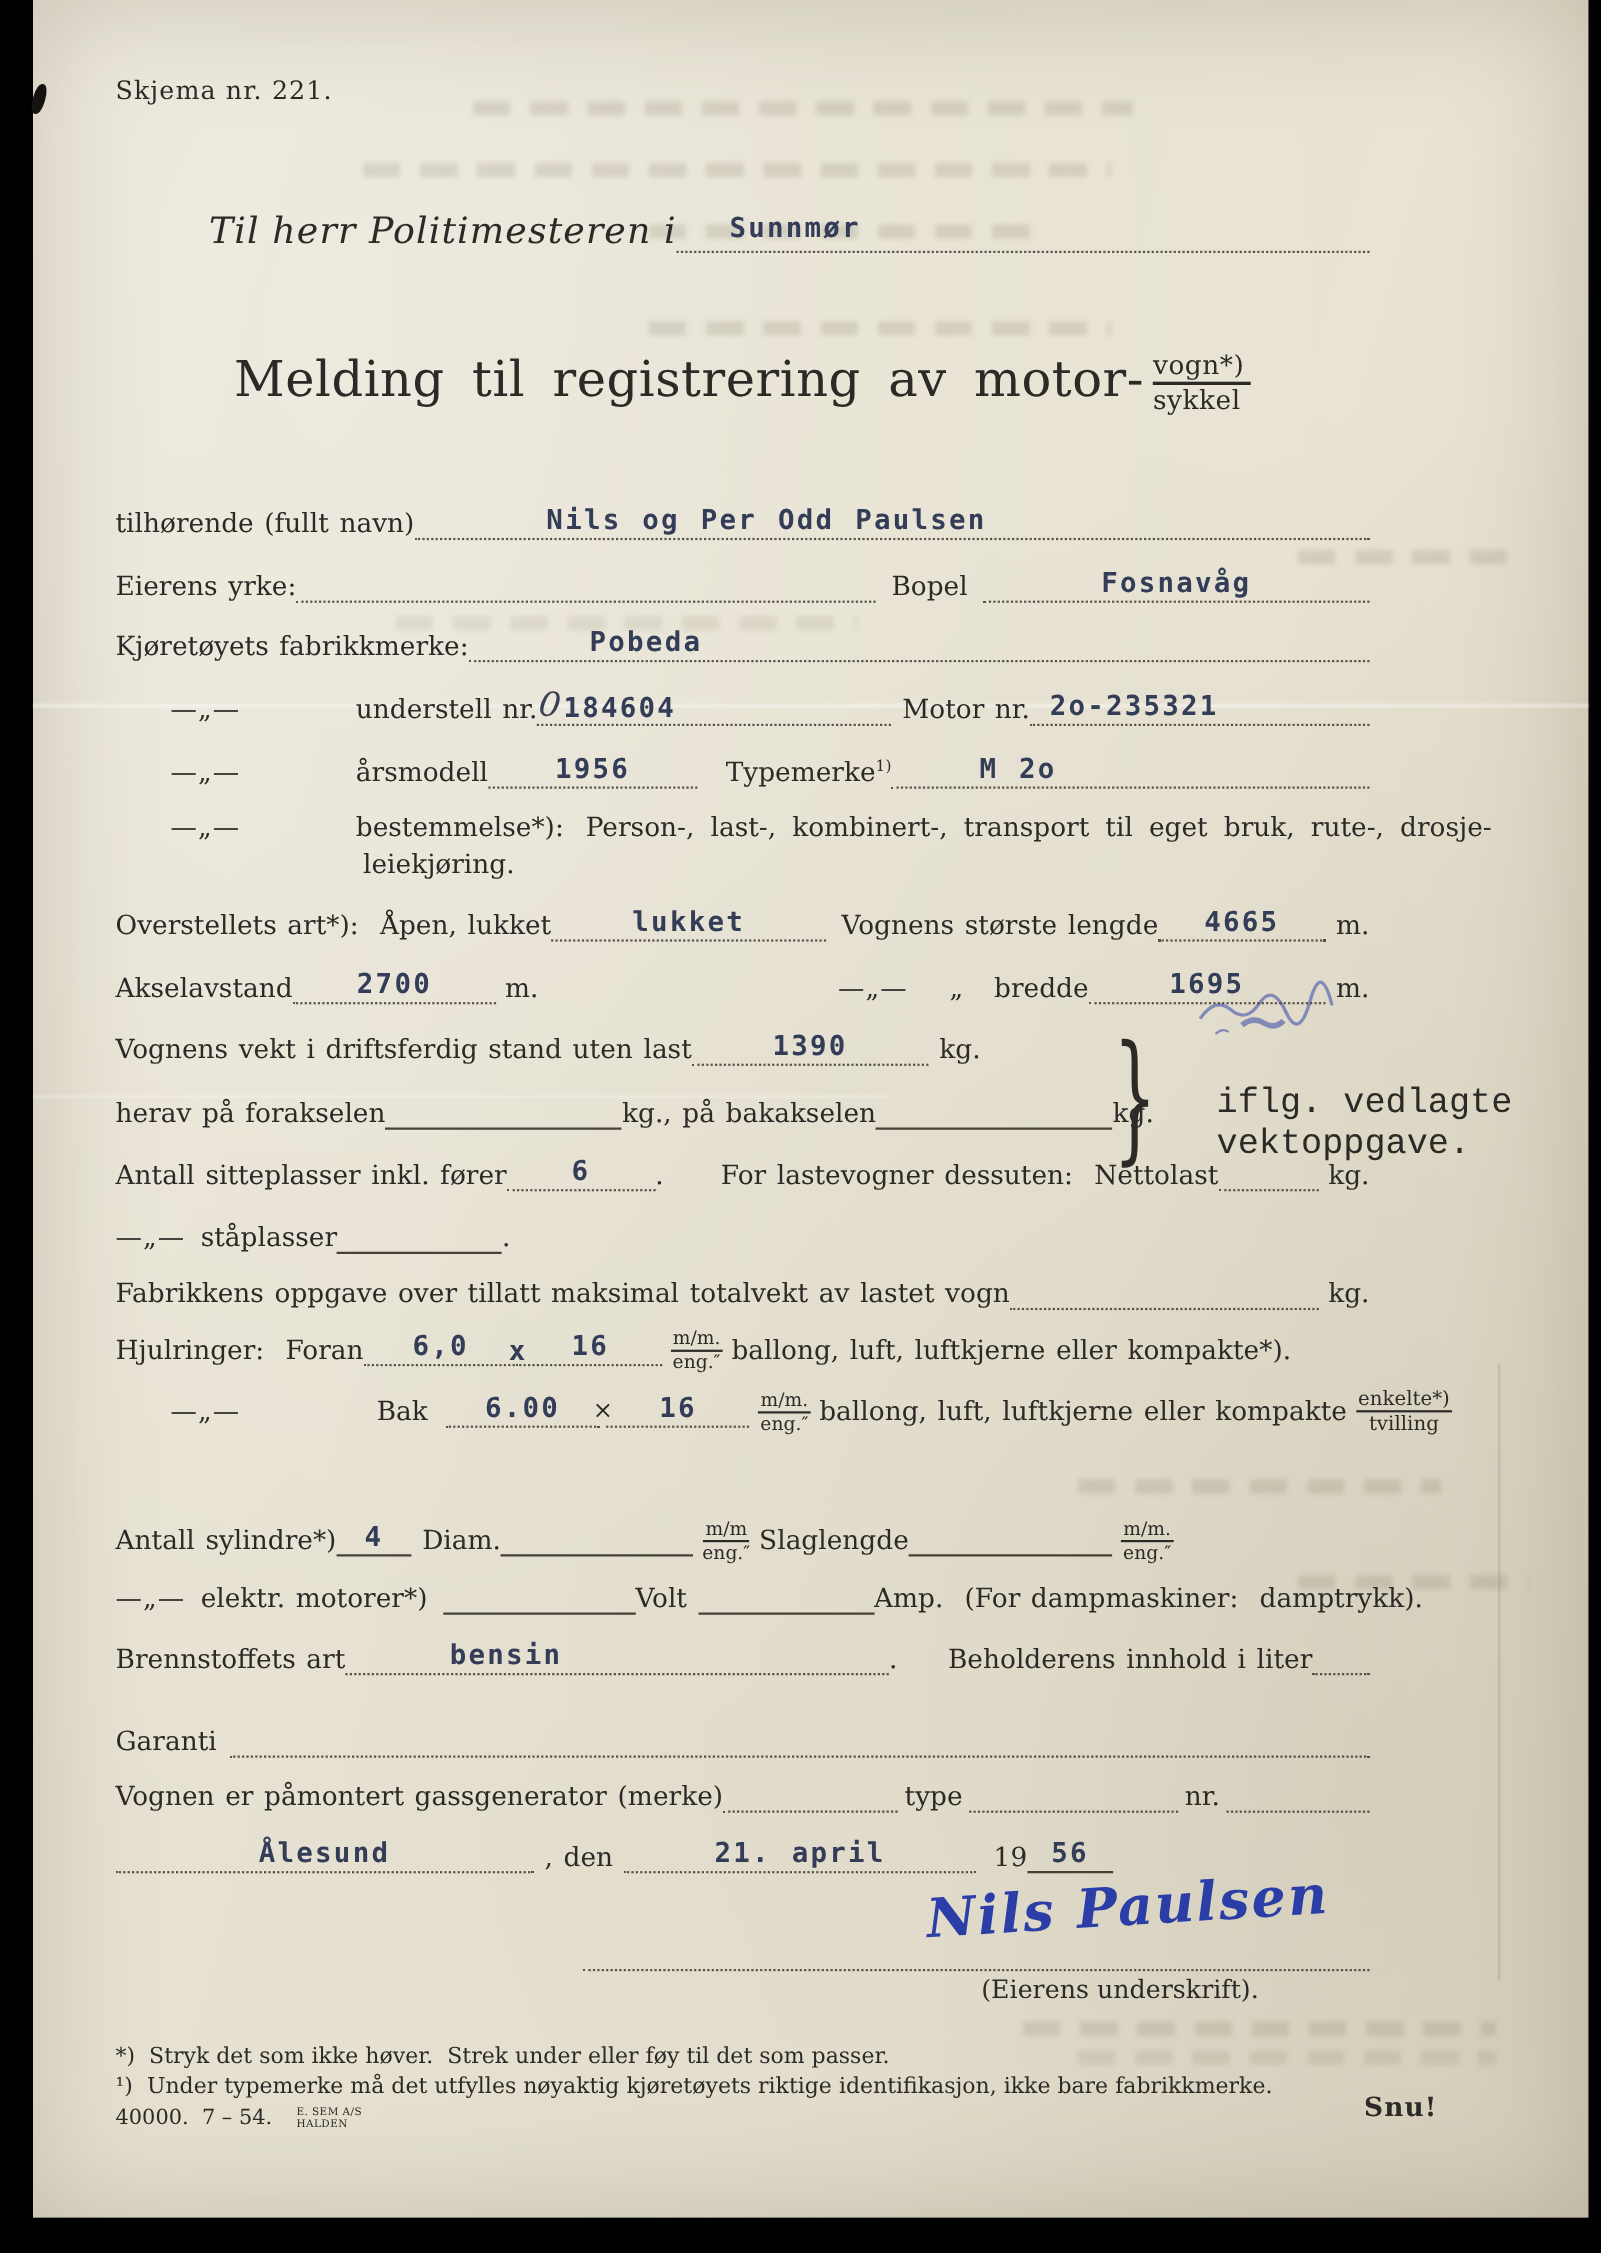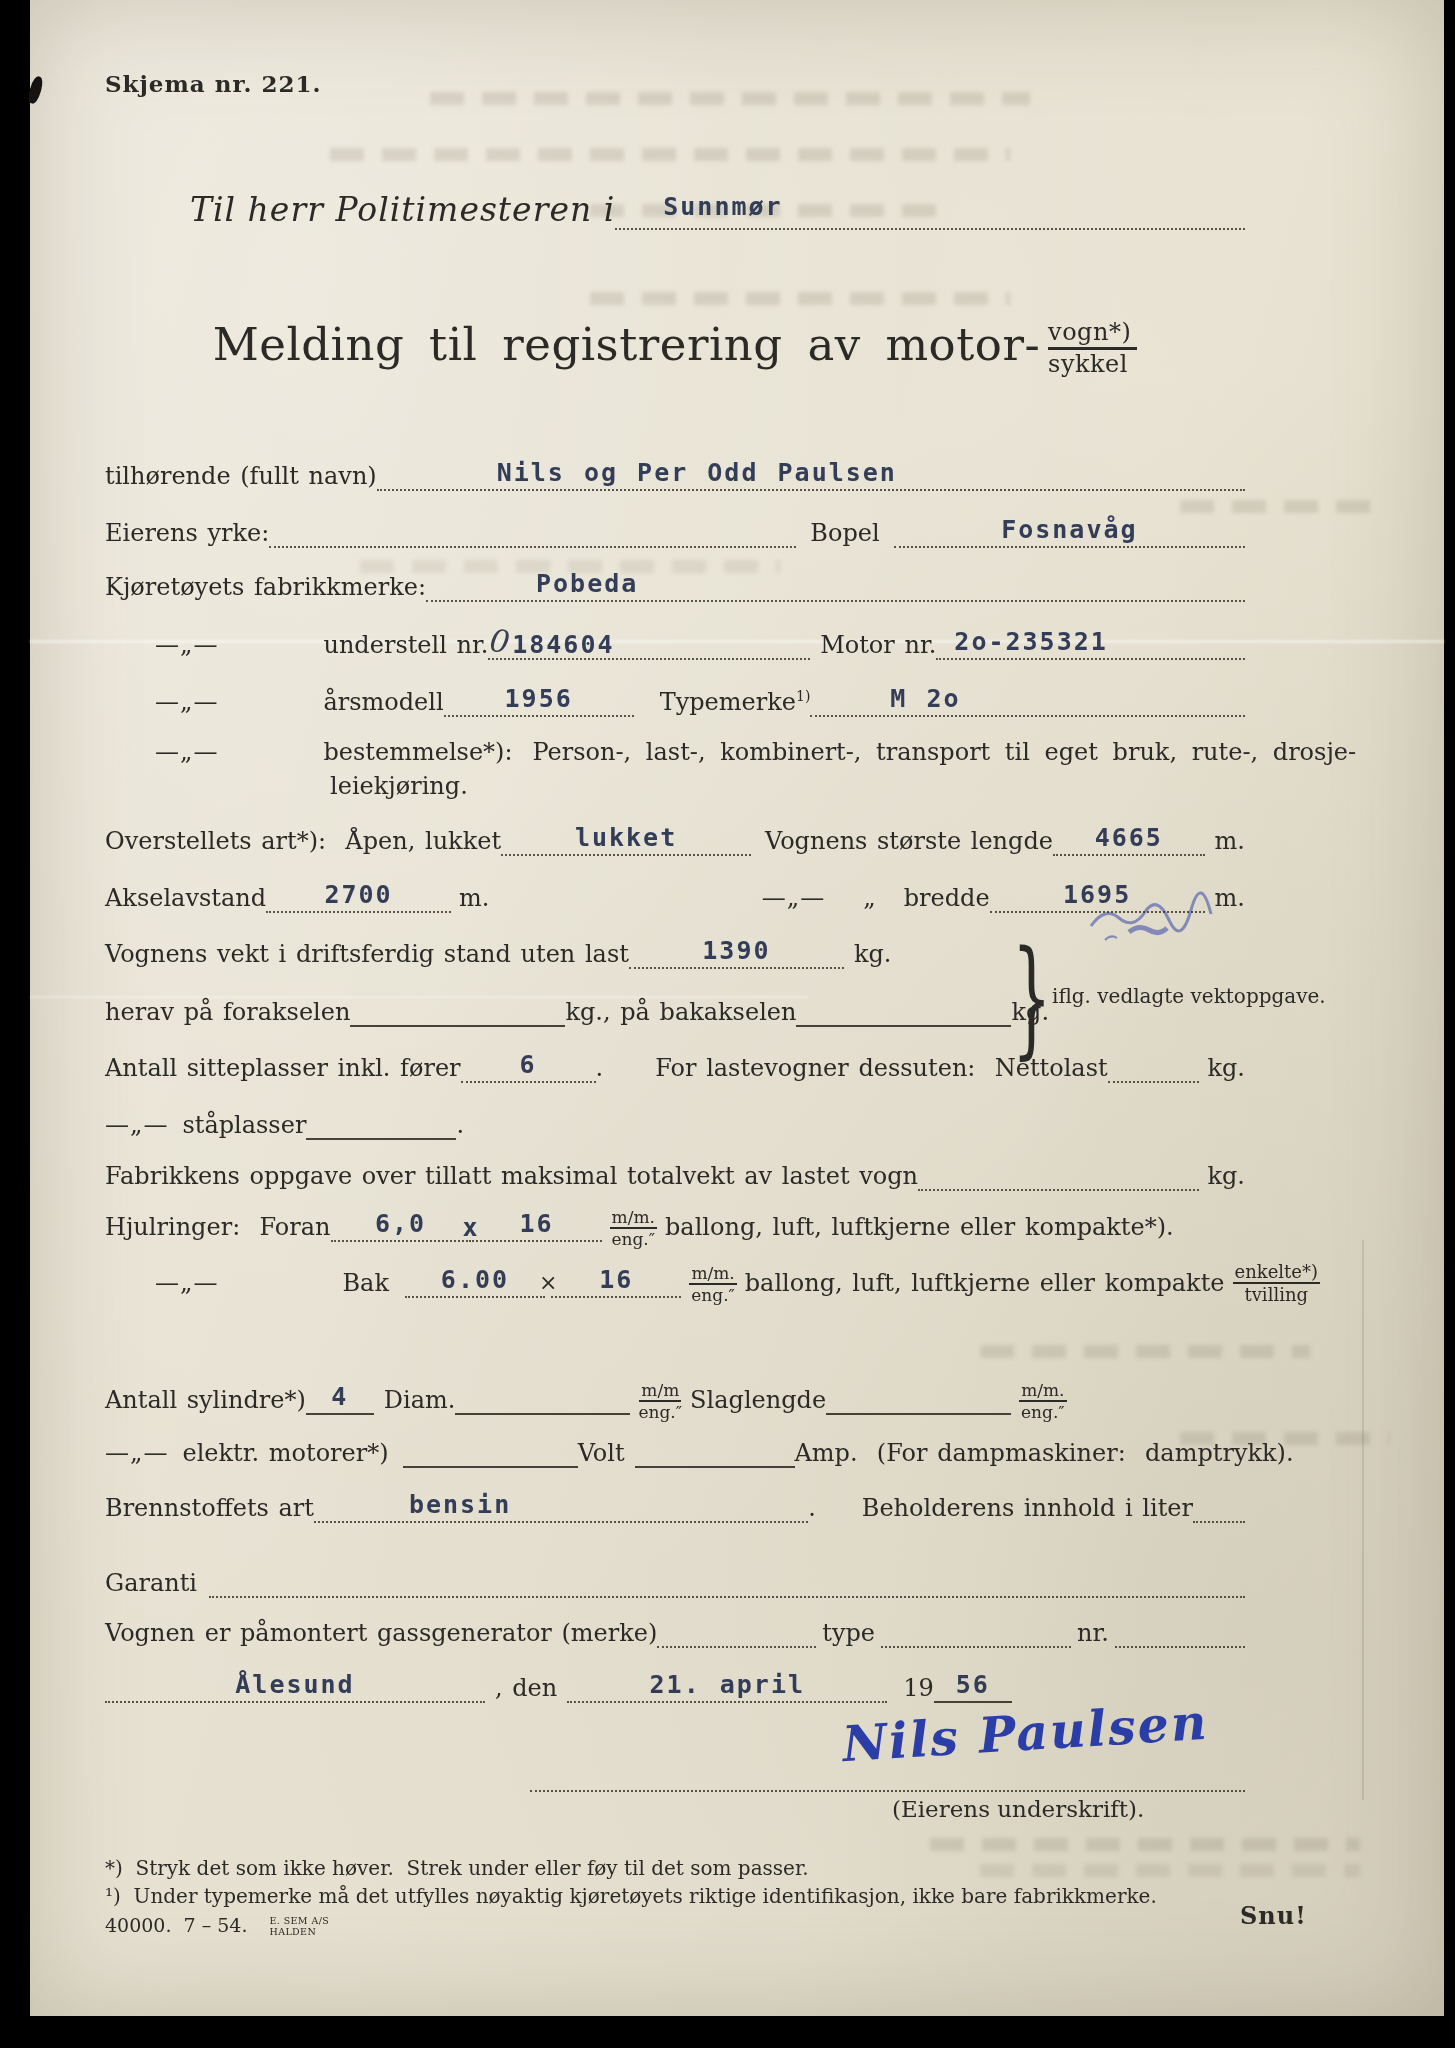--- a/index.html
+++ b/index.html
@@ -37,34 +37,34 @@
   .hw0{font-family:"DejaVu Serif",serif;font-style:italic;font-size:31px;color:#3a3f52;
        display:inline-block;transform:rotate(8deg);margin-right:2px;}
   .ditto{display:inline-block;letter-spacing:1px;}
   .frac{display:inline-flex;flex-direction:column;align-items:center;font-size:17px;
         line-height:1.18;margin:0 8px;transform:translateY(7px);}
   .frac .ft{border-bottom:2px solid #2b2a26;padding:0 2px;}
   .sup{font-size:14px;vertical-align:super;letter-spacing:0;}
   .sep-printed{font-size:22px;margin:0 -6px;}
   .sep-typed{margin:0 -8px;}
 
-  .skjema{position:absolute;left:75px;top:70px;font-size:23px;font-weight:700;letter-spacing:1px;}
+  .skjema{position:absolute;left:75px;top:70px;font-size:23px;font-weight:400;letter-spacing:1px;}
   .addr{position:absolute;left:160px;top:186px;right:199px;display:flex;align-items:flex-end;}
   .addr .lbl{font-style:italic;font-size:33px;line-height:40px;letter-spacing:1px;}
   .addr .fill{height:42px;line-height:40px;}
 
   .title{position:absolute;left:0;top:318px;width:1290px;text-align:center;
          font-weight:400;font-size:45px;letter-spacing:.5px;word-spacing:10px;white-space:nowrap;}
   .tfrac{display:inline-flex;flex-direction:column;align-items:flex-start;
          font-size:24px;line-height:1.2;vertical-align:middle;margin-left:8px;word-spacing:0;}
   .tfrac .ft{border-bottom:3px solid #2b2a26;padding-right:6px;}
 
   .brace{position:absolute;left:982px;top:922px;font-size:62px;transform:scaleY(2.05);
          transform-origin:top;color:#2b2a26;font-weight:400;}
-  .weightnote{position:absolute;left:1022px;top:984px;font-size:20px;}
+  .weightnote{position:absolute;left:1076px;top:984px;font-size:32px;font-family:Liberation Mono, monospace;}
 
   .smudge{position:absolute;left:1055px;top:888px;opacity:.8;}
 
   .sigline{position:absolute;left:500px;right:199px;top:1756px;height:34px;
            border-bottom:2px dotted rgba(62,57,46,.85);}
   .sigscript{position:absolute;left:812px;top:1704px;font-family:"DejaVu Serif",serif;
              font-style:italic;font-weight:700;font-size:49px;color:#2b3da6;
              transform:rotate(-3.5deg);letter-spacing:2px;white-space:nowrap;}
   .siglabel{position:absolute;left:862px;top:1796px;font-size:23px;}
 

